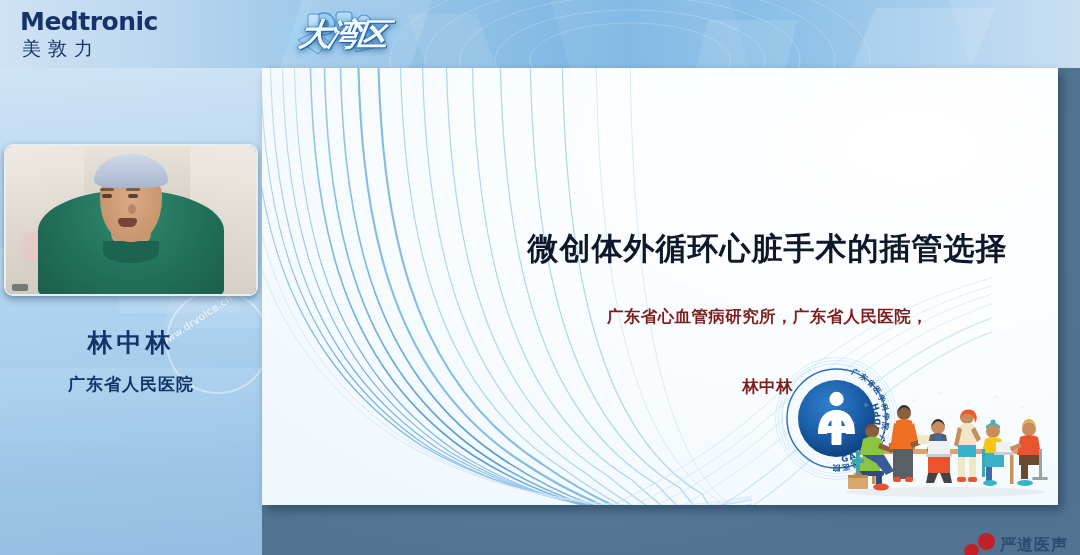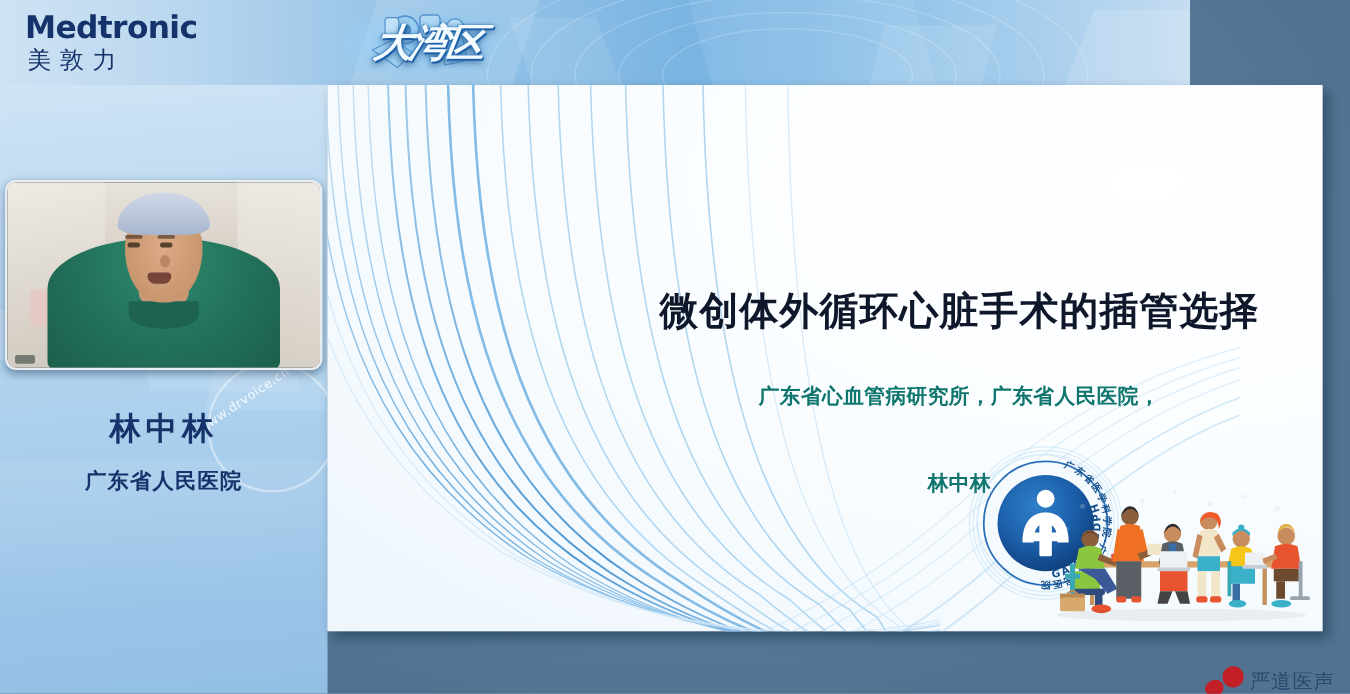--- a/index.html
+++ b/index.html
@@ -17,21 +17,21 @@
     background:linear-gradient(180deg,#7fa3c2 0%,#5d83a4 45%,#4e7characters 100%);
     background-color:#5a80a1;
   }
   .bg-vignette{
     position:absolute; inset:0;
     background:radial-gradient(ellipse at 50% 35%,rgba(255,255,255,.12) 0%,rgba(0,0,0,.10) 75%);
   }
 
   
   .banner {
-    position:absolute; left:0; top:0; width:952px; height:68px;
+    position:absolute; left:0; top:0; width:1080px; height:68px;
     background:linear-gradient(90deg,#cfe2f4 0%,#bcd8ef 14%,#9cc6e8 30%,#8dbfe6 45%,
                #79b4e2 58%,#8cc0e8 72%,#a6cdec 86%,#c4dcf1 100%);
     overflow:hidden;
   }
   .banner-shapes { position:absolute; inset:0; opacity:.55; }
   .bshape { position:absolute; background:rgba(255,255,255,.38); }
   .bs1 { left:290px; top:-18px; width:130px; height:110px; transform:skewX(-18deg); background:rgba(255,255,255,.22); }
   .bs2 { left:560px; top:-26px; width:180px; height:120px; transform:skewX(16deg); background:rgba(255,255,255,.14); }
   .bs3 { left:860px; top:8px;  width:120px; height:78px;  transform:skewX(-22deg); background:rgba(255,255,255,.26); }
   .bs4 { left:960px; top:-14px; width:140px; height:95px; transform:skewX(18deg); background:rgba(255,255,255,.18); }
@@ -198,39 +198,39 @@
   
   .slide-title {
     position:absolute; left:0; top:160px; width:796px; text-align:center;
     padding-left:215px;
     font-size:31px; font-weight:bold; color:#0f172a; letter-spacing:1px;
     white-space:nowrap;
   }
   .slide-sub {
     position:absolute; left:0; width:796px; text-align:center;
     padding-left:215px;
-    font-size:16.5px; color:#0f766e; font-weight:bold; letter-spacing:.4px;
+    font-size:16.5px; color:#7f1d1d; font-weight:bold; letter-spacing:.4px;
     white-space:nowrap;
   }
   .sub1 { top:238px; }
   .sub2 { top:274px; }
   .sub3 { top:308px; }
 
   
   .illus { position:absolute; right:4px; bottom:6px; width:218px; height:112px; }
 
   
   .brand-mark {
     position:absolute; right:4px; bottom:-10px; width:112px; height:40px; z-index:9;
     display:flex; align-items:center; gap:4px;
   }
   .bm-dots { position:relative; width:32px; height:24px; flex:0 0 auto;}
   .bm-d1 { position:absolute; left:14px; top:0px; width:17px; height:17px; border-radius:50%; background:#c21f26; }
   .bm-d2 { position:absolute; left:0px; top:11px; width:15px; height:13px; border-radius:50% 50% 50% 50%; background:#c21f26; transform:rotate(-18deg); }
-  .bm-text { font-size:16px; font-weight:normal; color:#2a4a6e; letter-spacing:1px; white-space:nowrap; }
+  .bm-text { font-size:16px; font-weight:bold; color:#2a4a6e; letter-spacing:1px; white-space:nowrap; }
 </style>
 </head>
 <body>
 
 <div id="stage">
 
   <div class="bg-grad"></div>
   <div class="bg-vignette"></div>
 
   <div class="banner">

